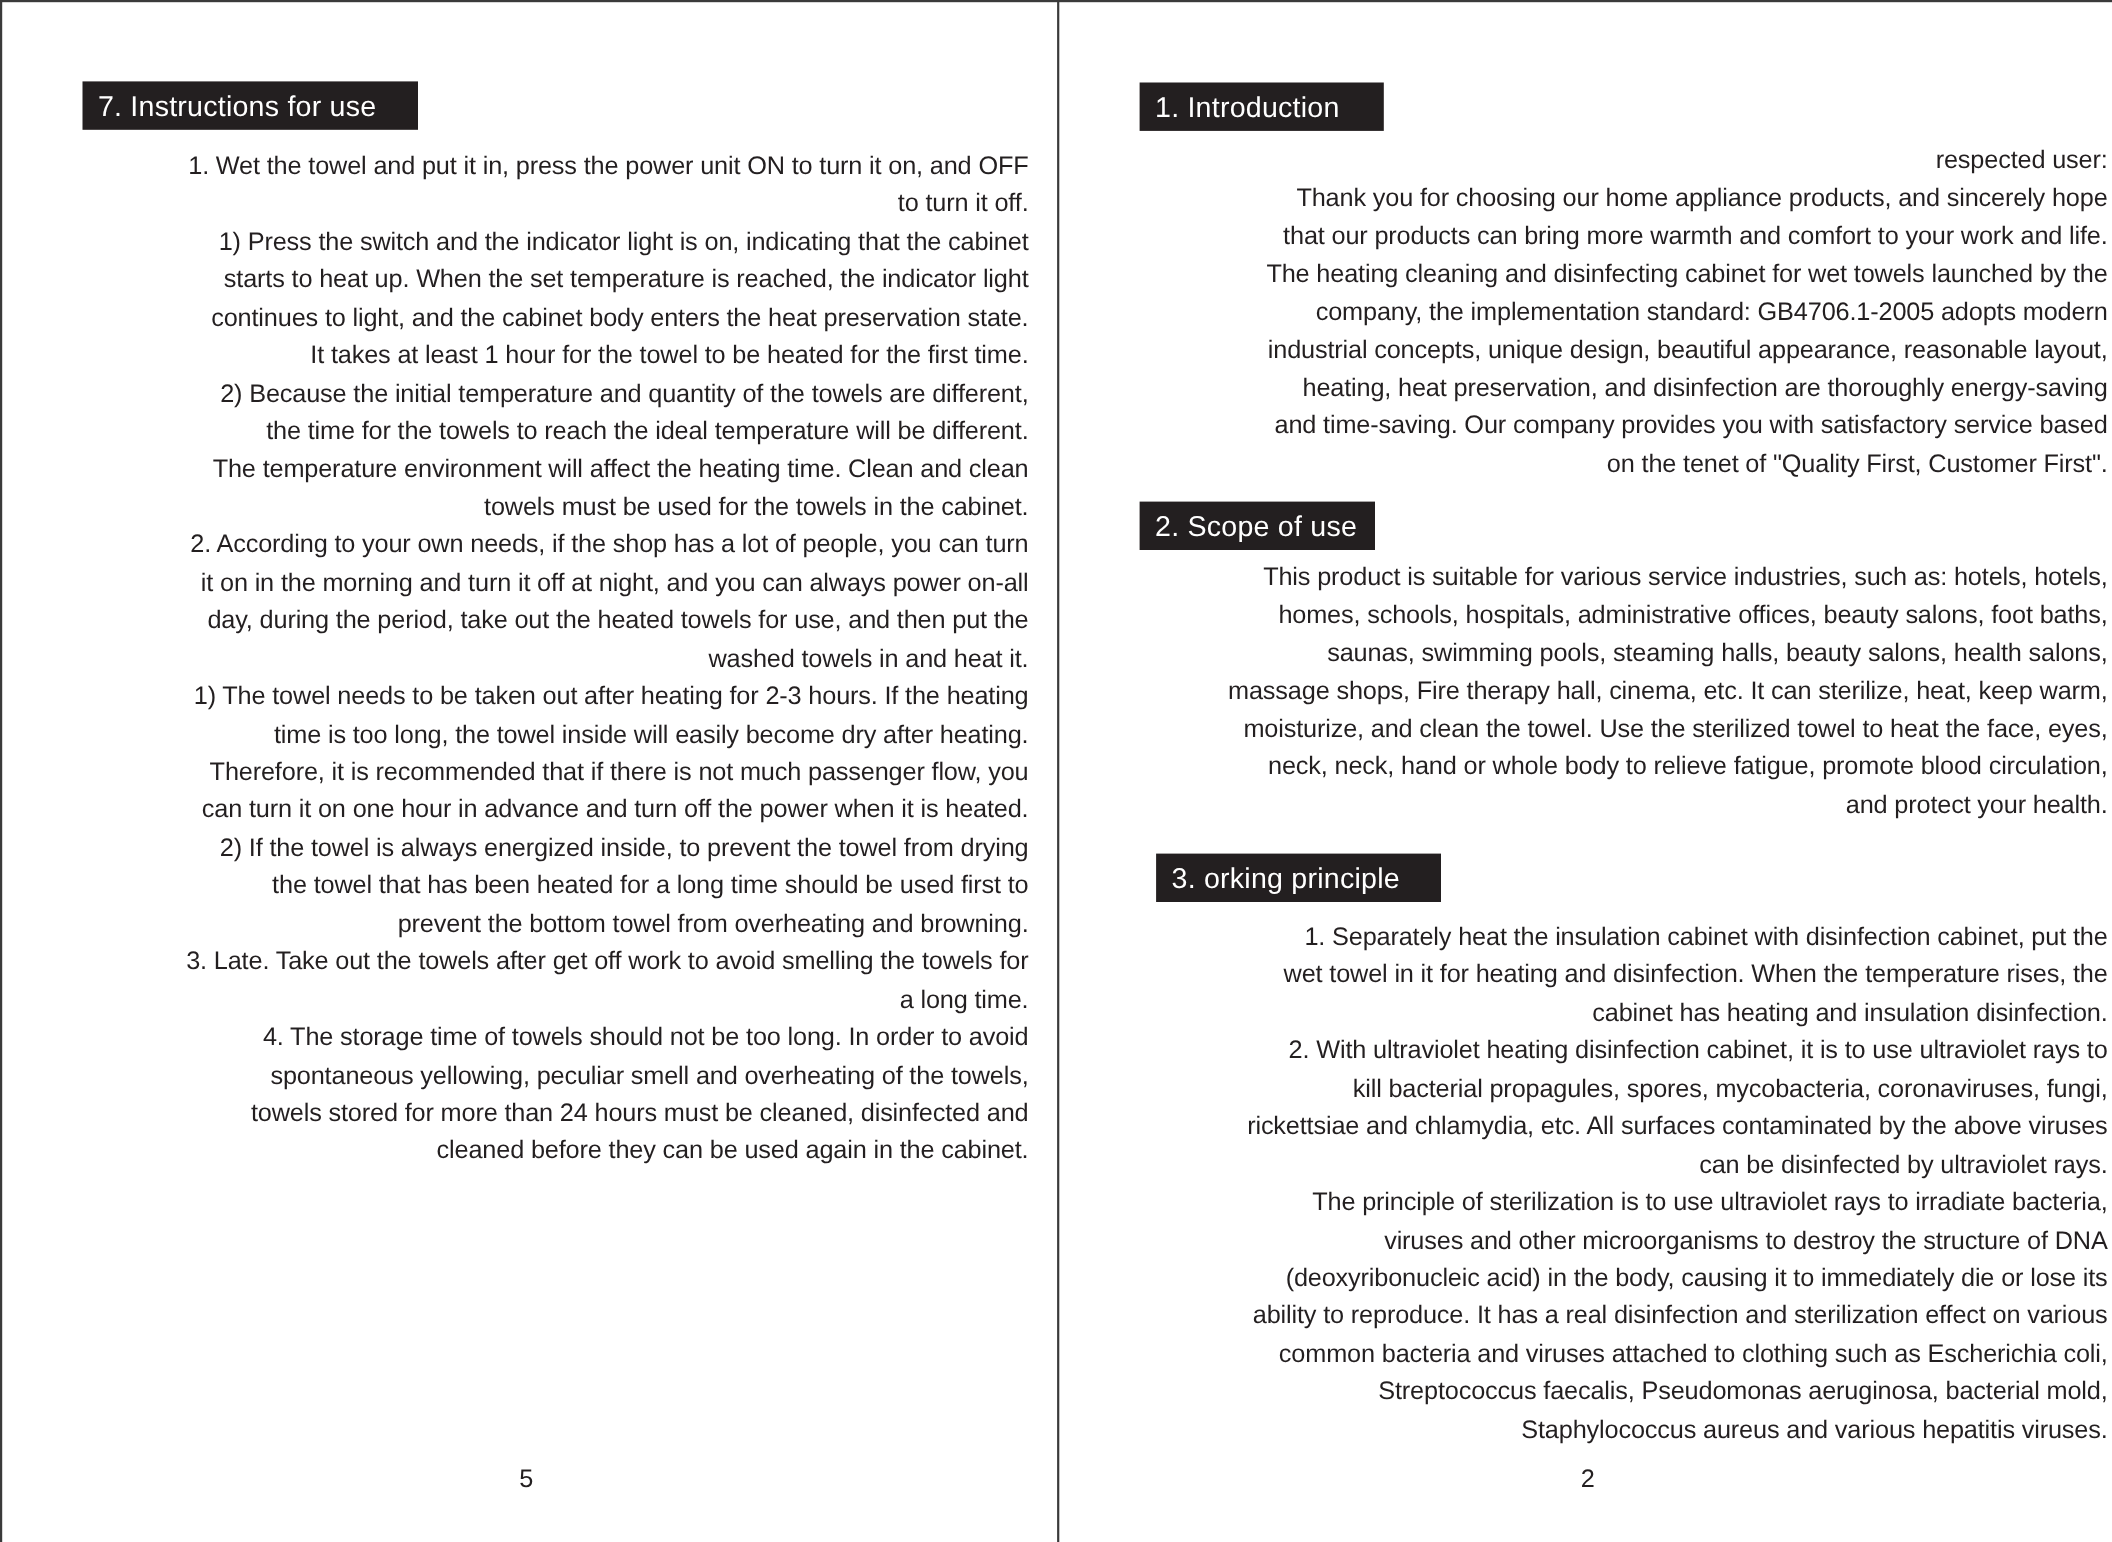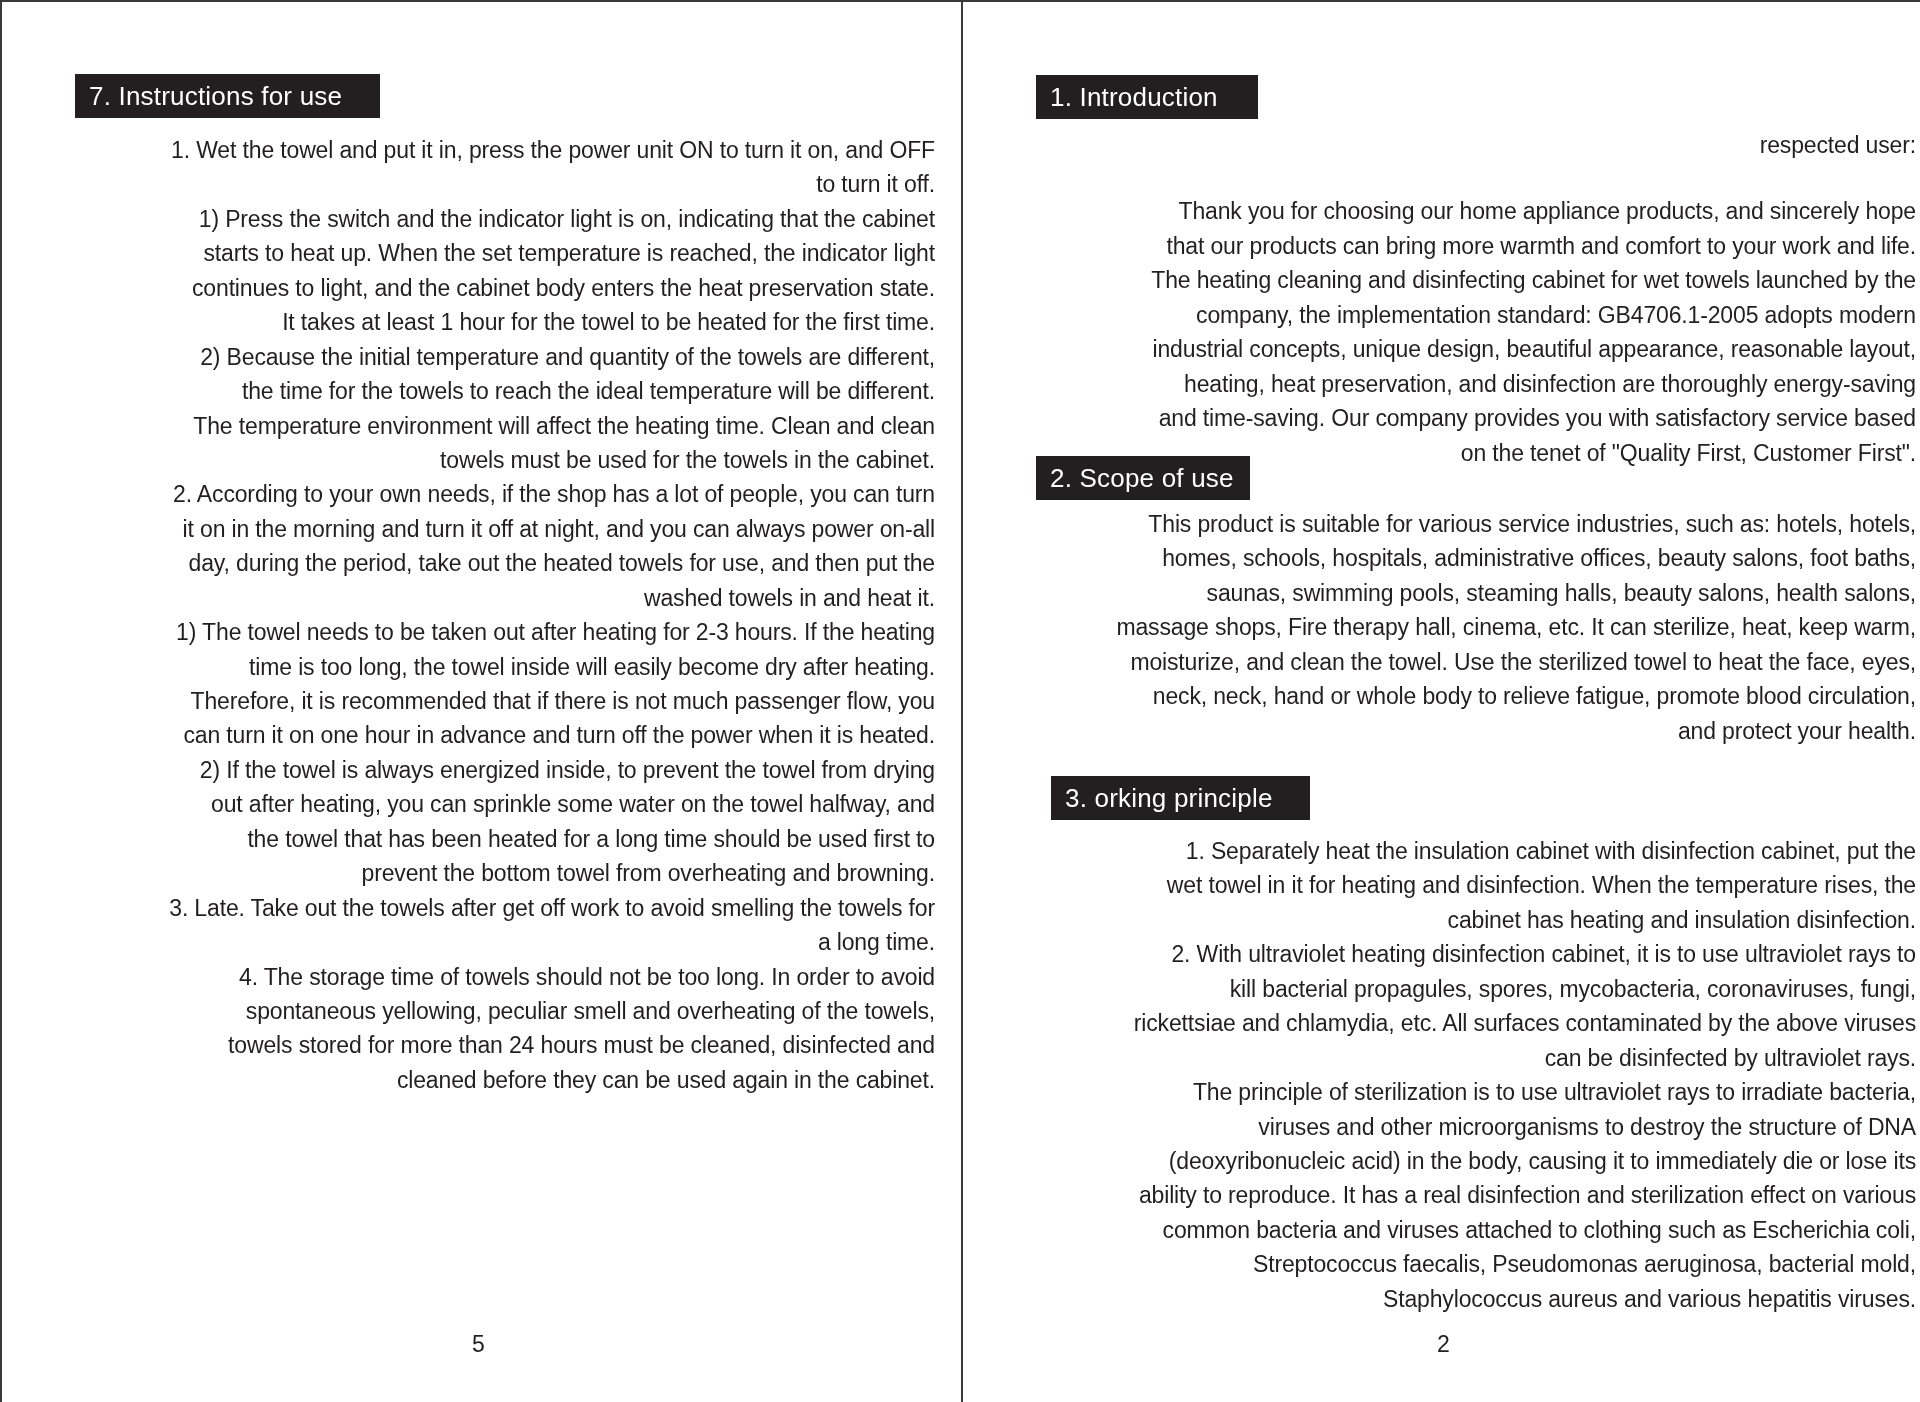--- a/index.html
+++ b/index.html
@@ -22,21 +22,21 @@
     white-space: nowrap; letter-spacing: 0.2px;
   }
   .lines { position: absolute; margin: 0; padding: 0; list-style: none; text-align: right; }
   .line {
     height: 34.45px; line-height: 34.45px; font-size: 23px; white-space: nowrap;
     letter-spacing: -0.15px;
   }
   .line.i0 { padding-left: 0; }
   .line.i1 { padding-left: 27px; }
   .line.i2 { padding-left: 22px; }
-  .line.ip { padding-left: 40px; margin-top: 32px; }
+  .line.ip { padding-left: 40px; }
 
   .pagenum { position: absolute; font-size: 23px; line-height: 28px; top: 1330px; }
 </style>
 </head>
 <body>
 
 <div class="border-top"></div>
 <div class="border-left"></div>
 <div class="divider"></div>
 
@@ -55,21 +55,20 @@
       <li class="line i1">towels must be used for the towels in the cabinet.</li>
       <li class="line i0">2. According to your own needs, if the shop has a lot of people, you can turn</li>
       <li class="line i1">it on in the morning and turn it off at night, and you can always power on-all</li>
       <li class="line i2">day, during the period, take out the heated towels for use, and then put the</li>
       <li class="line i1">washed towels in and heat it.</li>
       <li class="line i1">1) The towel needs to be taken out after heating for 2-3 hours. If the heating</li>
       <li class="line i1">time is too long, the towel inside will easily become dry after heating.</li>
       <li class="line i1">Therefore, it is recommended that if there is not much passenger flow, you</li>
       <li class="line i1">can turn it on one hour in advance and turn off the power when it is heated.</li>
       <li class="line i1">2) If the towel is always energized inside, to prevent the towel from drying</li>
-      <li class="line i1">out after heating, you can sprinkle some water on the towel halfway, and</li>
       <li class="line i1">the towel that has been heated for a long time should be used first to</li>
       <li class="line i1">prevent the bottom towel from overheating and browning.</li>
       <li class="line i0">3. Late. Take out the towels after get off work to avoid smelling the towels for</li>
       <li class="line i1">a long time.</li>
       <li class="line i0">4. The storage time of towels should not be too long. In order to avoid</li>
       <li class="line i1">spontaneous yellowing, peculiar smell and overheating of the towels,</li>
       <li class="line i1">towels stored for more than 24 hours must be cleaned, disinfected and</li>
       <li class="line i1">cleaned before they can be used again in the cabinet.</li>
     </ul>
   <div class="pagenum" style="left:472px;">5</div>

